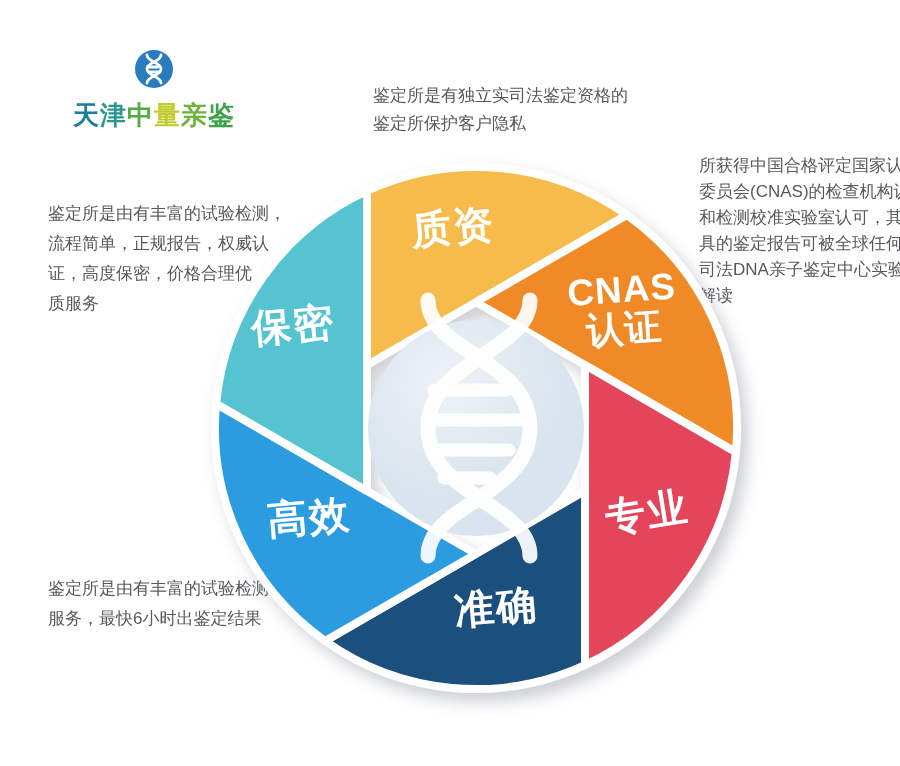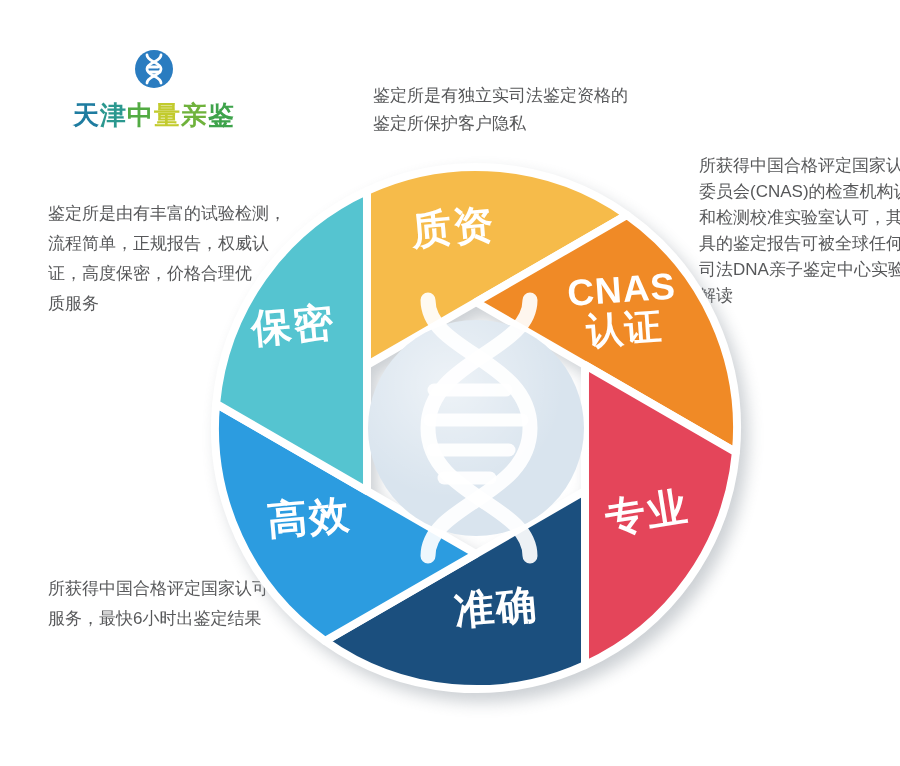--- a/index.html
+++ b/index.html
@@ -56,21 +56,21 @@
   <div class="note note-left">鉴定所是由有丰富的试验检测，
 流程简单，正规报告，权威认
 证，高度保密，价格合理优
 质服务</div>
   <div class="note note-right">所获得中国合格评定国家认可
 委员会(CNAS)的检查机构认可
 和检测校准实验室认可，其出
 具的鉴定报告可被全球任何的
 司法DNA亲子鉴定中心实验室
 解读</div>
-  <div class="note note-bl">所获得中国合格评定国家认可
+  <div class="note note-bl">鉴定所是由有丰富的试验检测
 服务，最快6小时出鉴定结果</div>
 
   <svg class="wheel-svg" width="900" height="766" viewBox="0 0 900 766">
     <defs>
       <radialGradient id="glow" cx="38%" cy="30%" r="75%">
         <stop offset="0%" stop-color="#ffffff" stop-opacity="0.55"></stop>
         <stop offset="70%" stop-color="#ffffff" stop-opacity="0"></stop>
       </radialGradient>
     </defs>
     <g transform="translate(436,428)">

